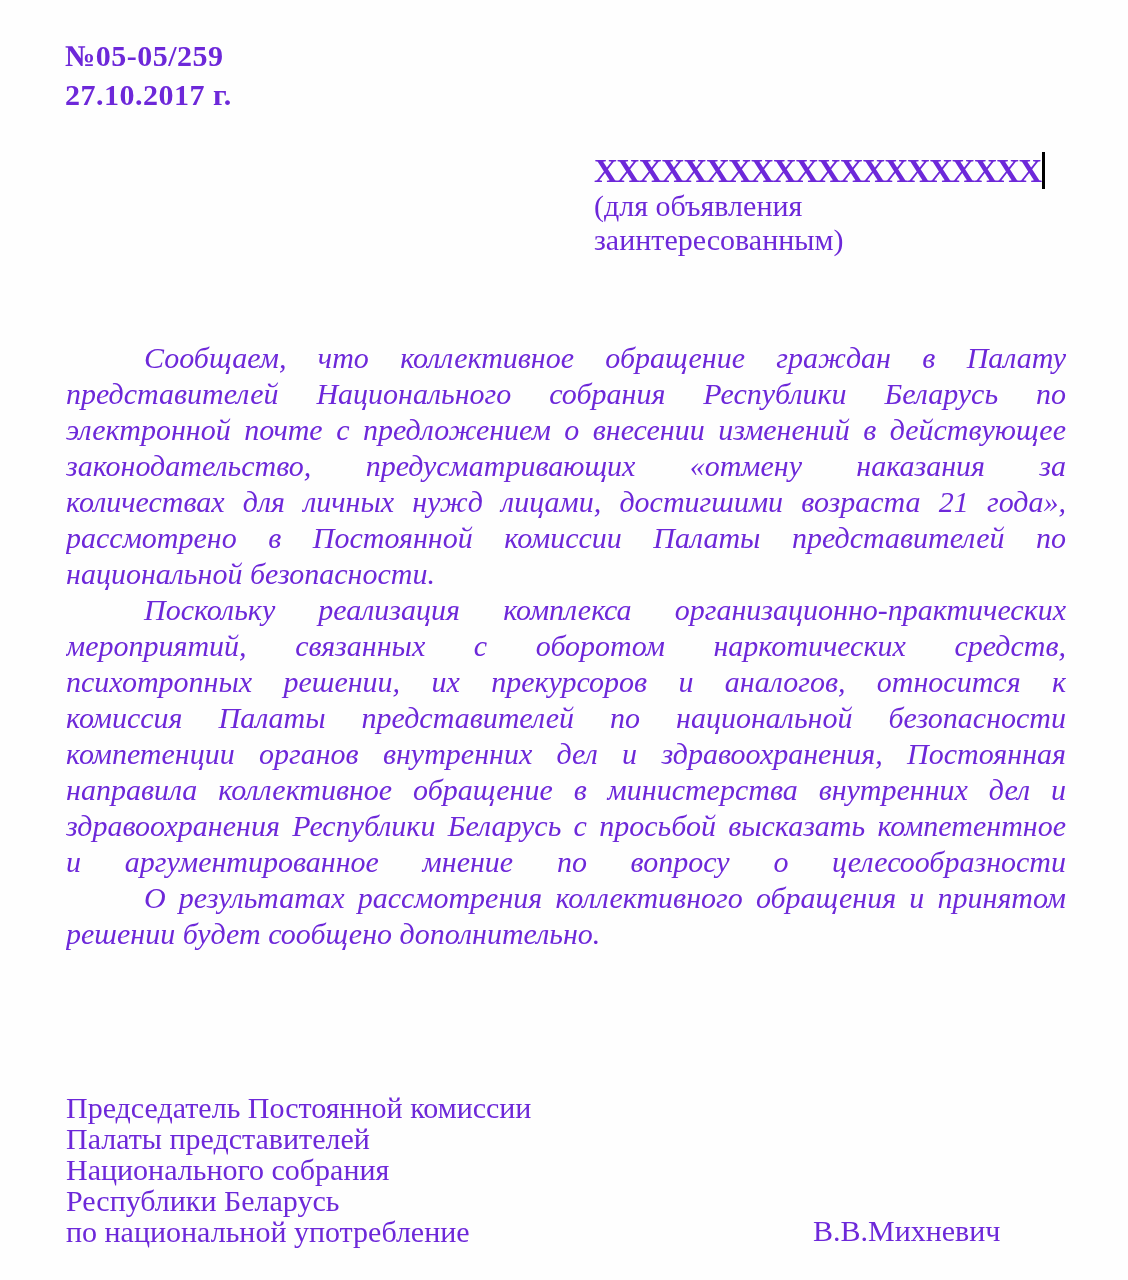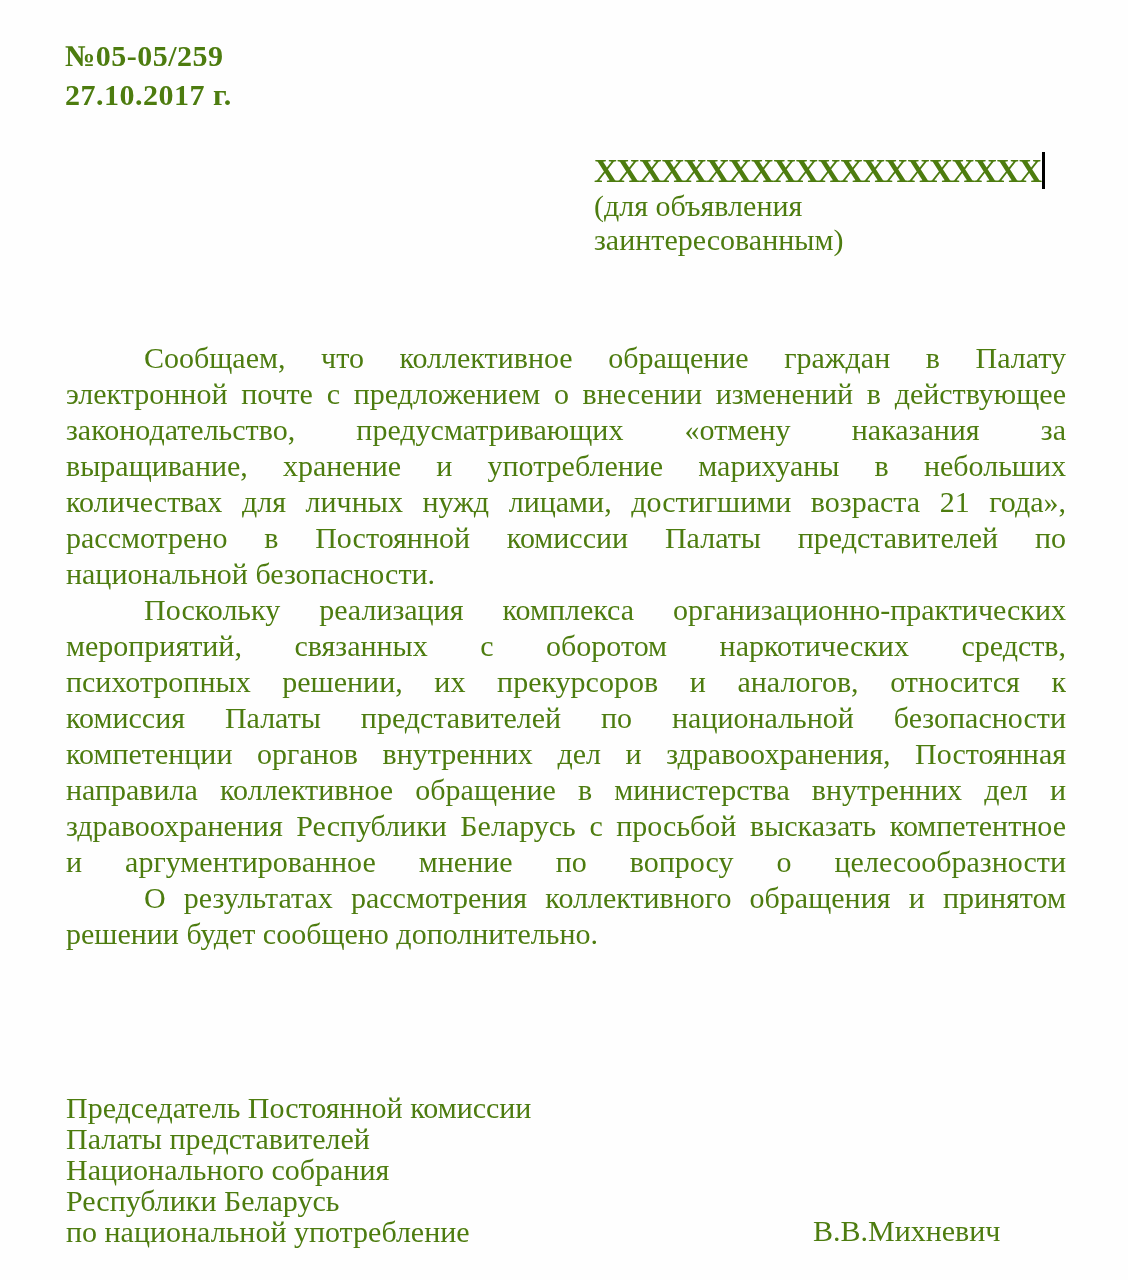--- a/index.html
+++ b/index.html
@@ -6,21 +6,21 @@
     margin: 0;
     padding: 0;
     background: #ffffff;
   }
   .page {
     position: relative;
     width: 1128px;
     height: 1280px;
     background: #fefefe;
     font-family: "Liberation Serif", "DejaVu Serif", serif;
-    color: #4d7c0f;
+    color: #6d28d9;
     overflow: hidden;
   }
   .header {
     position: absolute;
     left: 65px;
     top: 36px;
     font-size: 30px;
     font-weight: bold;
     line-height: 39px;
     letter-spacing: 0.5px;
@@ -53,20 +53,21 @@
     top: 340px;
     width: 1000px;
     font-size: 30px;
     line-height: 36px;
   }
   .bline {
     text-align: justify;
     text-align-last: justify;
     white-space: nowrap;
     overflow: hidden;
+    font-style: italic;
   }
   .bline.first {
     padding-left: 78px;
   }
   .bline.last {
     text-align-last: left;
     white-space: normal;
   }
   .signature {
     position: absolute;
@@ -98,23 +99,23 @@
   <div class="recipient">
     <div>
       <span class="xrow">XXXXXXXXXXXXXXXXXXXX</span><span class="caret"></span>
     </div>
     <div>(для объявления</div>
     <div>заинтересованным)</div>
   </div>
 
   <div class="letter-body" id="letter-body">
       <div class="bline first">Сообщаем, что коллективное обращение граждан в Палату</div>
+      <div class="bline">представителей Национального собрания Республики Беларусь по</div>
       <div class="bline">электронной почте с предложением о внесении изменений в действующее</div>
       <div class="bline">законодательство, предусматривающих «отмену наказания за</div>
-      <div class="bline">выращивание, хранение и употребление марихуаны в небольших</div>
       <div class="bline">количествах для личных нужд лицами, достигшими возраста 21 года»,</div>
       <div class="bline">рассмотрено в Постоянной комиссии Палаты представителей по</div>
       <div class="bline last">национальной безопасности.</div>
       <div class="bline first">Поскольку реализация комплекса организационно-практических</div>
       <div class="bline">мероприятий, связанных с оборотом наркотических средств,</div>
       <div class="bline">психотропных решении, их прекурсоров и аналогов, относится к</div>
       <div class="bline">комиссия Палаты представителей по национальной безопасности</div>
       <div class="bline">компетенции органов внутренних дел и здравоохранения, Постоянная</div>
       <div class="bline">направила коллективное обращение в министерства внутренних дел и</div>
       <div class="bline">здравоохранения Республики Беларусь с просьбой высказать компетентное</div>

